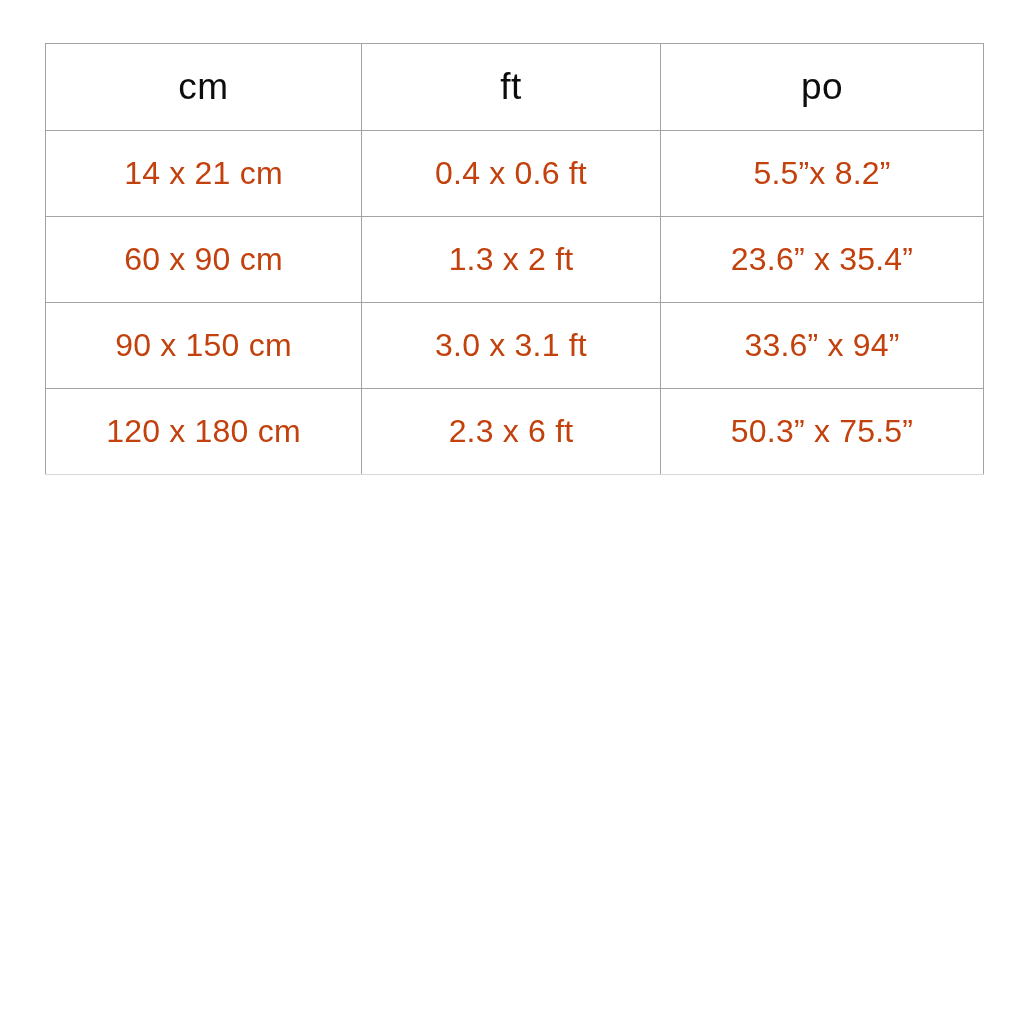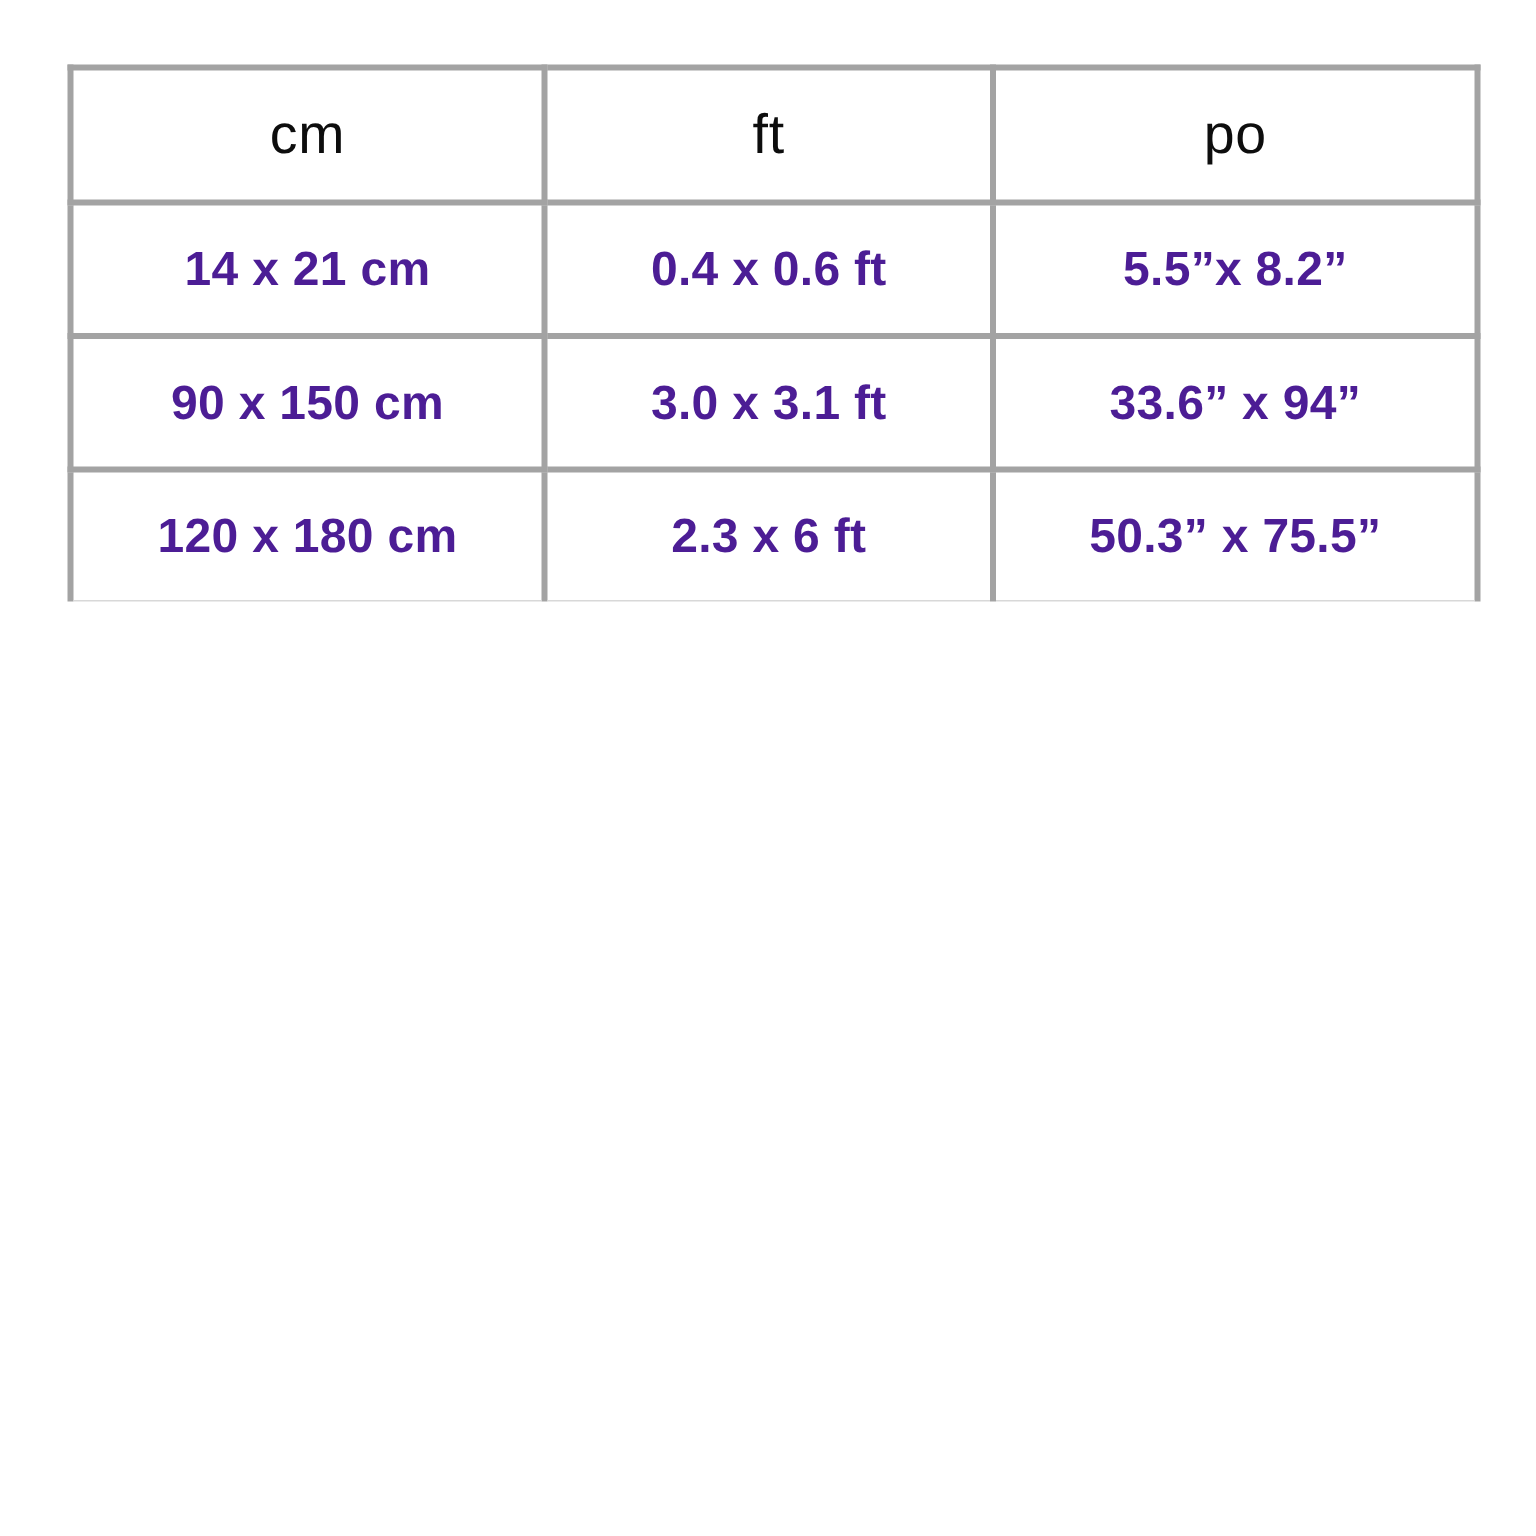--- a/index.html
+++ b/index.html
@@ -32,37 +32,37 @@
     table-layout: fixed;
   }
   table.size-table col.c1 { width: 316px; }
   table.size-table col.c2 { width: 299px; }
   table.size-table col.c3 { width: 323px; }
 
   table.size-table th,
   table.size-table td {
     text-align: center;
     vertical-align: middle;
-    border: 4px solid #a3a3a3;
+    border: 1px solid #a3a3a3;
     padding: 0;
     background: #ffffff;
   }
   table.size-table thead th {
     height: 86px;
     font-weight: 400;
     font-size: 37px;
     letter-spacing: 0.5px;
     color: #0d0d0d;
   }
   table.size-table tbody td {
     height: 85px;
-    font-weight: 700;
+    font-weight: 400;
     font-size: 32px;
     letter-spacing: 0.2px;
-    color: #4c1d95;
+    color: #c2410c;
     white-space: nowrap;
   }
   
   table.size-table tbody tr:last-child td {
     border-bottom: 1px solid #d8d8d8;
   }
 </style>
 </head>
 <body>
 
@@ -81,20 +81,25 @@
           <th>po</th>
         </tr>
       </thead>
       <tbody>
         <tr>
           <td>14 x 21 cm</td>
           <td>0.4 x 0.6 ft</td>
           <td>5.5”x 8.2”</td>
         </tr>
         <tr>
+          <td>60 x 90 cm</td>
+          <td>1.3 x 2 ft</td>
+          <td>23.6” x 35.4”</td>
+        </tr>
+        <tr>
           <td>90 x 150 cm</td>
           <td>3.0 x 3.1 ft</td>
           <td>33.6” x 94”</td>
         </tr>
         <tr>
           <td>120 x 180 cm</td>
           <td>2.3 x 6 ft</td>
           <td>50.3” x 75.5”</td>
         </tr>
       </tbody>

